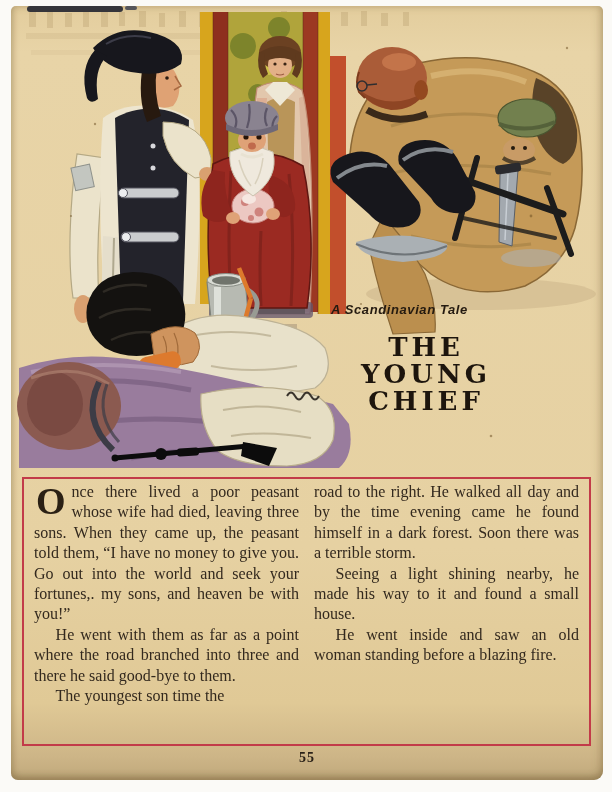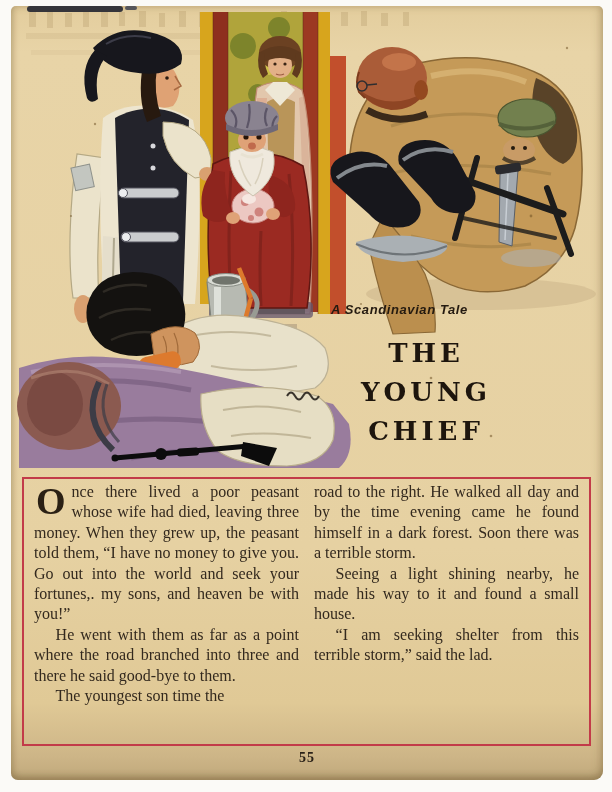--- a/index.html
+++ b/index.html
@@ -18,21 +18,21 @@
   }
   .illustration { position:absolute; left:0; top:0; }
   .title-block { position:absolute; left:318px; top:296px; width:194px; text-align:center; color:#201710; }
   .tale-label {
     font-family:"Liberation Sans", sans-serif; font-style:italic; font-weight:bold;
     font-size:13px; letter-spacing:.6px; text-align:left; padding-left:2px; margin-bottom:17px;
     color:#241a10;
   }
   .title-line {
     font-family:"DejaVu Serif", serif; font-weight:bold;
-    font-size:26px; line-height:39px; letter-spacing:4px; color:#1d150d;
+    font-size:26px; line-height:27px; letter-spacing:4px; color:#1d150d;
   }
   .story-box {
     position:absolute; left:11px; top:471px; width:569px; height:269px;
     border:2px solid #c23b49; box-sizing:border-box;
     display:flex; gap:15px; padding:3px 10px 0 10px;
   }
   .col { flex:1; text-align:justify; font-size:16px; line-height:20.4px; color:#33291e; }
   .col p { margin:0; }
   .col p.ind { text-indent:1.35em; }
   .dropcap {
@@ -272,25 +272,25 @@
   </svg>
 
   <div class="title-block">
     <div class="tale-label">A Scandinavian Tale</div>
     <div class="title-line">THE YOUNG</div>
     <div class="title-line">CHIEF</div>
   </div>
 
   <div class="story-box">
     <div class="col">
-      <p><span class="dropcap">O</span><span>nce there lived a poor peasant whose wife had died, leaving three money. When they grew up, the peasant told them, “I have no money to give you. Go out into the world and seek your fortunes,. my sons, and heaven be with you!”</span></p>
+      <p><span class="dropcap">O</span><span>nce there lived a poor peasant whose wife had died, leaving three sons. When they came up, the peasant told them, “I have no money to give you. Go out into the world and seek your fortunes,. my sons, and heaven be with you!”</span></p>
       <p class="ind">He went with them as far as a point where the road branched into three and there he said good-bye to them.</p>
       <p class="ind">The youngest son time the</p>
     </div>
     <div class="col">
       <p>road to the right. He walked all day and by the time evening came he found himself in a dark forest. Soon there was a terrible storm.</p>
       <p class="ind">Seeing a light shining nearby, he made his way to it and found a small house.</p>
-      <p class="ind">“I am seeking shelter from this terrible storm,” said the lad.</p>
+      <p class="ind">He went inside and saw an old woman standing before a blazing fire.</p>
     </div>
   </div>
 
   <div class="page-number">55</div>
 </div>
 
 </body></html>

